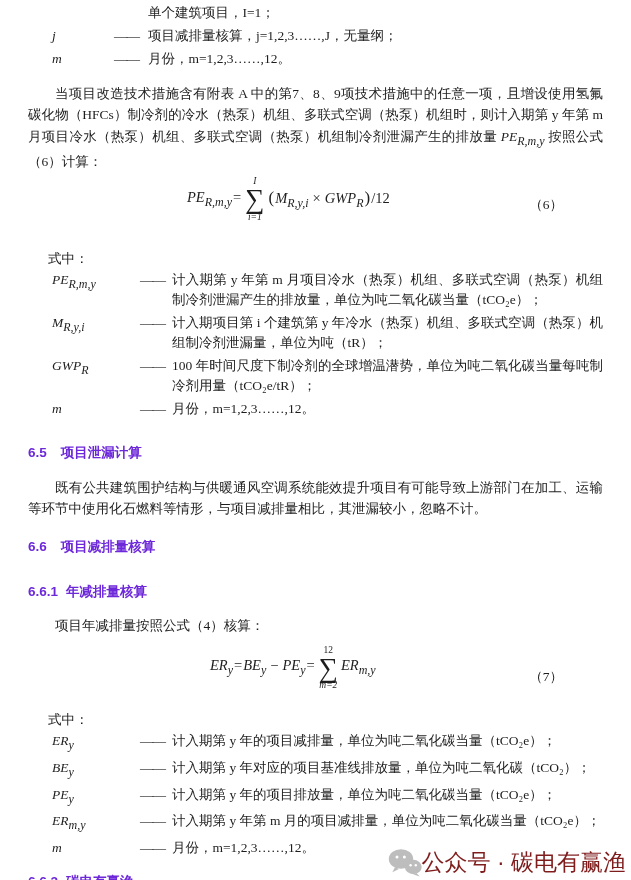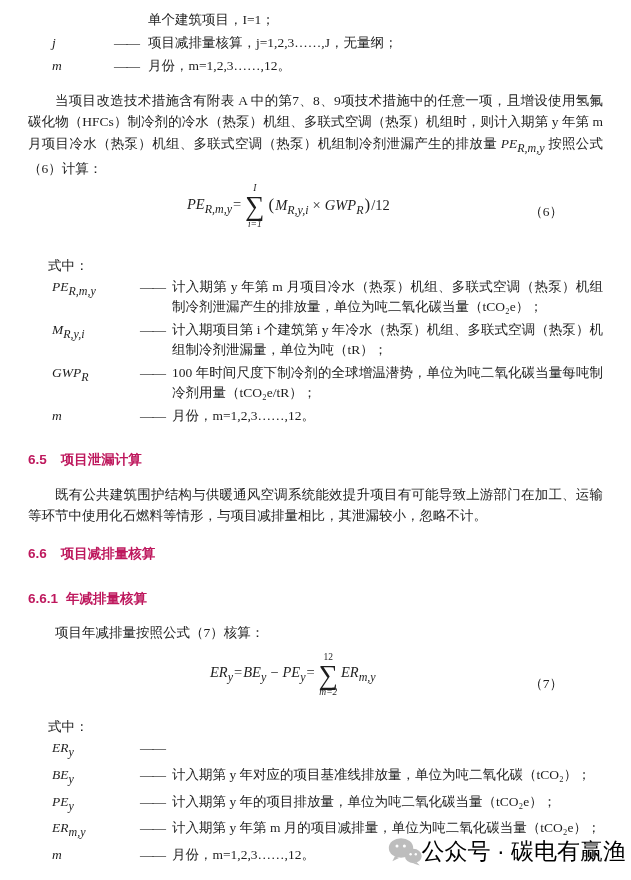--- a/index.html
+++ b/index.html
@@ -1,18 +1,18 @@
 <!DOCTYPE html>
 <html><head>
 <meta charset="utf-8">
 <style>
   html,body { margin:0; padding:0; background:#ffffff; }
   .page {
     position:relative; width:631px; height:880px; overflow:hidden;
-    background:#ffffff; box-sizing:border-box; padding-top:9px;
+    background:#ffffff; box-sizing:border-box; padding-top:2px;
     font-family:"Liberation Serif","DejaVu Serif",serif;
     font-size:13.5px; color:#1d1d1d;
   }
   
   .def-list { margin:0 28px; }
   .def-row { display:flex; align-items:baseline; line-height:1.48; margin-bottom:3px; }
   .def-row .sym { flex:0 0 auto; font-style:italic; }
   .def-row .dash { flex:0 0 auto; letter-spacing:-1px; font-style:normal; }
   .def-row .desc { flex:1 1 auto; text-align:justify; }
   .top-defs { padding-left:24px; }
@@ -23,21 +23,21 @@
   .body-defs .sym { width:88px; }
   .body-defs .dash { width:32px; }
   .defs7 .def-row { line-height:1.66; margin-bottom:1px; }
   sub { font-size:12px; font-style:italic; letter-spacing:0; }
   .v { font-style:italic; }
   
   .para { margin:12px 28px 0; text-indent:2em; text-align:justify; line-height:1.6; }
   .where { margin:14px 28px 0; padding-left:20px; line-height:1.6; }
   
   .h-sec { margin:0 28px; font-family:"Liberation Sans","DejaVu Sans",sans-serif;
-           font-weight:700; font-size:13.5px; color:#be185d; line-height:1.5; }
+           font-weight:700; font-size:13.5px; color:#6d28d9; line-height:1.5; }
   .h-sec .h-num { margin-right:14px; }
   .h-sec.h3 .h-num { margin-right:8px; }
   
   .formula-row { position:relative; margin:4px 28px 0; }
   .fx { display:inline-flex; align-items:center; font-size:14.5px; white-space:nowrap; }
   .fx .op { margin:0 4px; }
   .fx .eq { margin:0 1px; }
   .sum { display:inline-flex; flex-direction:column; align-items:center; margin:0 3px; }
   .sum .lim { font-size:9.5px; line-height:1.15; }
   .sum .lim.it { font-style:italic; }
@@ -47,23 +47,23 @@
                  font-size:13.5px; z-index:2; }
   .f6 .fx { margin-left:159px; } .f6 { height:58px; }
   .f7 .fx { margin-left:182px; } .f7 { height:64px; margin-top:8px; }
   
   .sp-65 { margin-top:21px; } .p-65 { margin-top:13px; }
   .sp-66 { margin-top:17px; } .sp-661 { margin-top:25px; }
   .lead { margin-top:13px; }
   .sp-662 { margin-top:10px; }
   .where7 { margin-top:0; }
   
-  .watermark { position:absolute; right:5px; bottom:13px; display:flex; align-items:center;
+  .watermark { position:absolute; right:5px; bottom:2px; display:flex; align-items:center;
                font-family:"Liberation Sans","DejaVu Sans",sans-serif;
-               font-size:23px; color:#000000; z-index:1; white-space:nowrap; }
+               font-size:23px; color:#7f1d1d; z-index:1; white-space:nowrap; }
   .wm-icon { width:34px; height:29px; flex:0 0 auto; }
 </style>
 </head>
 <body>
 
 <div class="page">
 
   <div class="def-list top-defs">
     <div class="def-row">
       <span class="sym"></span>
@@ -121,41 +121,42 @@
       <span class="desc">月份，m=1,2,3……,12。</span>
     </div>
   </div>
 
   <h3 class="h-sec sp-65"><span class="h-num">6.5</span><span>项目泄漏计算</span></h3>
   <p class="para p-65">既有公共建筑围护结构与供暖通风空调系统能效提升项目有可能导致上游部门在加工、运输等环节中使用化石燃料等情形，与项目减排量相比，其泄漏较小，忽略不计。</p>
 
   <h3 class="h-sec sp-66"><span class="h-num">6.6</span><span>项目减排量核算</span></h3>
 
   <h3 class="h-sec h3 sp-661"><span class="h-num">6.6.1</span><span>年减排量核算</span></h3>
-  <p class="para lead">项目年减排量按照公式（7）核算：</p>
+  <p class="para lead">项目年减排量按照公式（4）核算：</p>
 
   <div class="formula-row f7">
     <span class="fx">
       <span><span class="v">ER</span><sub>y</sub><span class="eq">=</span><span class="v">BE</span><sub>y</sub><span class="op">−</span><span class="v">PE</span><sub>y</sub><span class="eq">=</span></span>
       <span class="sum">
         <span class="lim">12</span>
         <span class="sigma">∑</span>
         <span class="lim it">m=2</span>
       </span>
       <span><span class="v">ER</span><sub>m,y</sub></span>
     </span>
     <span class="formula-num">（7）</span>
   </div>
 
   <p class="where where7">式中：</p>
 
   <div class="def-list body-defs defs7">
     <div class="def-row">
       <span class="sym"><span>ER</span><sub>y</sub></span>
       <span class="dash">——</span>
+      <span class="desc">计入期第 y 年的项目减排量，单位为吨二氧化碳当量（tCO₂e）；</span>
     </div>
     <div class="def-row">
       <span class="sym"><span>BE</span><sub>y</sub></span>
       <span class="dash">——</span>
       <span class="desc">计入期第 y 年对应的项目基准线排放量，单位为吨二氧化碳（tCO₂）；</span>
     </div>
     <div class="def-row">
       <span class="sym"><span>PE</span><sub>y</sub></span>
       <span class="dash">——</span>
       <span class="desc">计入期第 y 年的项目排放量，单位为吨二氧化碳当量（tCO₂e）；</span>

